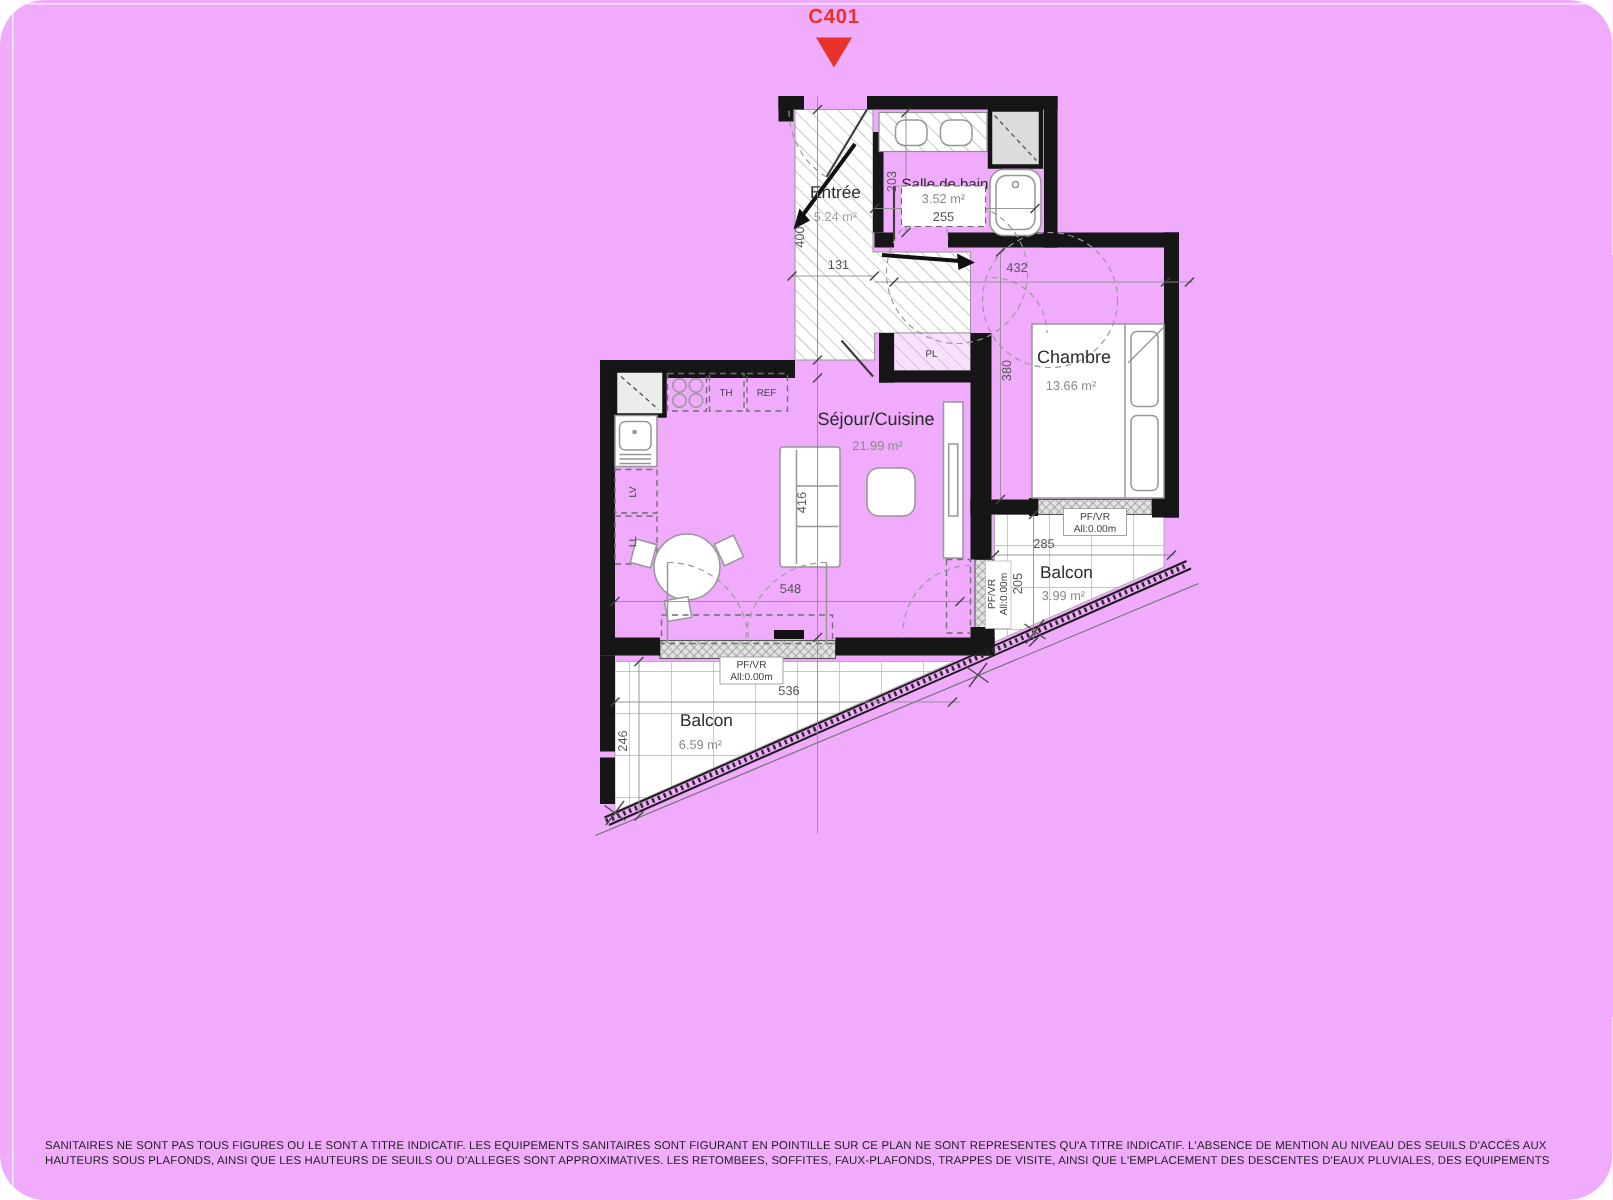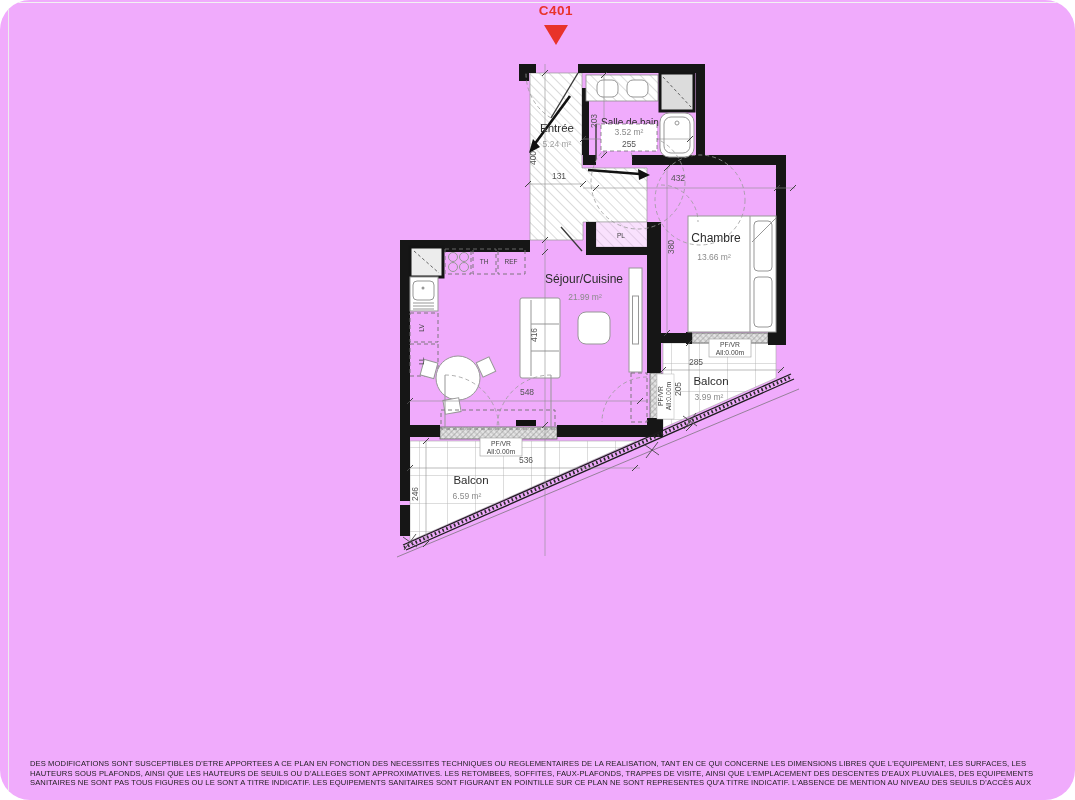--- a/index.html
+++ b/index.html
@@ -272,17 +272,16 @@
 
       <g>
         <rect x="657" y="374" width="17" height="45" fill="#fff" stroke="#b5b5b5" stroke-width="0.5"></rect>
         <text class="tiny" text-anchor="middle" transform="rotate(-90 663 396)" x="663" y="396">PF/VR</text>
         <text class="tiny" text-anchor="middle" transform="rotate(-90 671 396)" x="671" y="396">All:0.00m</text>
       </g>
     </g>
   </svg>
 
   <div class="disclaimer">
-    <div>DES MODIFICATIONS SONT SUSCEPTIBLES D'ETRE APPORTEES A CE PLAN EN FONCTION DES NECESSITES TECHNIQUES OU REGLEMENTAIRES DE LA REALISATION, TANT EN CE QUI CONCERNE LES DIMENSIONS LIBRES QUE L'EQUIPEMENT, LES SURFACES, LES</div>
+    <div>SANITAIRES NE SONT PAS TOUS FIGURES OU LE SONT A TITRE INDICATIF. LES EQUIPEMENTS SANITAIRES SONT FIGURANT EN POINTILLE SUR CE PLAN NE SONT REPRESENTES QU'A TITRE INDICATIF. L'ABSENCE DE MENTION AU NIVEAU DES SEUILS D'ACCÈS AUX</div>
     <div>HAUTEURS SOUS PLAFONDS, AINSI QUE LES HAUTEURS DE SEUILS OU D'ALLEGES SONT APPROXIMATIVES. LES RETOMBEES, SOFFITES, FAUX-PLAFONDS, TRAPPES DE VISITE, AINSI QUE L'EMPLACEMENT DES DESCENTES D'EAUX PLUVIALES, DES EQUIPEMENTS</div>
-    <div>SANITAIRES NE SONT PAS TOUS FIGURES OU LE SONT A TITRE INDICATIF. LES EQUIPEMENTS SANITAIRES SONT FIGURANT EN POINTILLE SUR CE PLAN NE SONT REPRESENTES QU'A TITRE INDICATIF. L'ABSENCE DE MENTION AU NIVEAU DES SEUILS D'ACCÈS AUX</div>
   </div>
 </div>
 
 </body></html>

